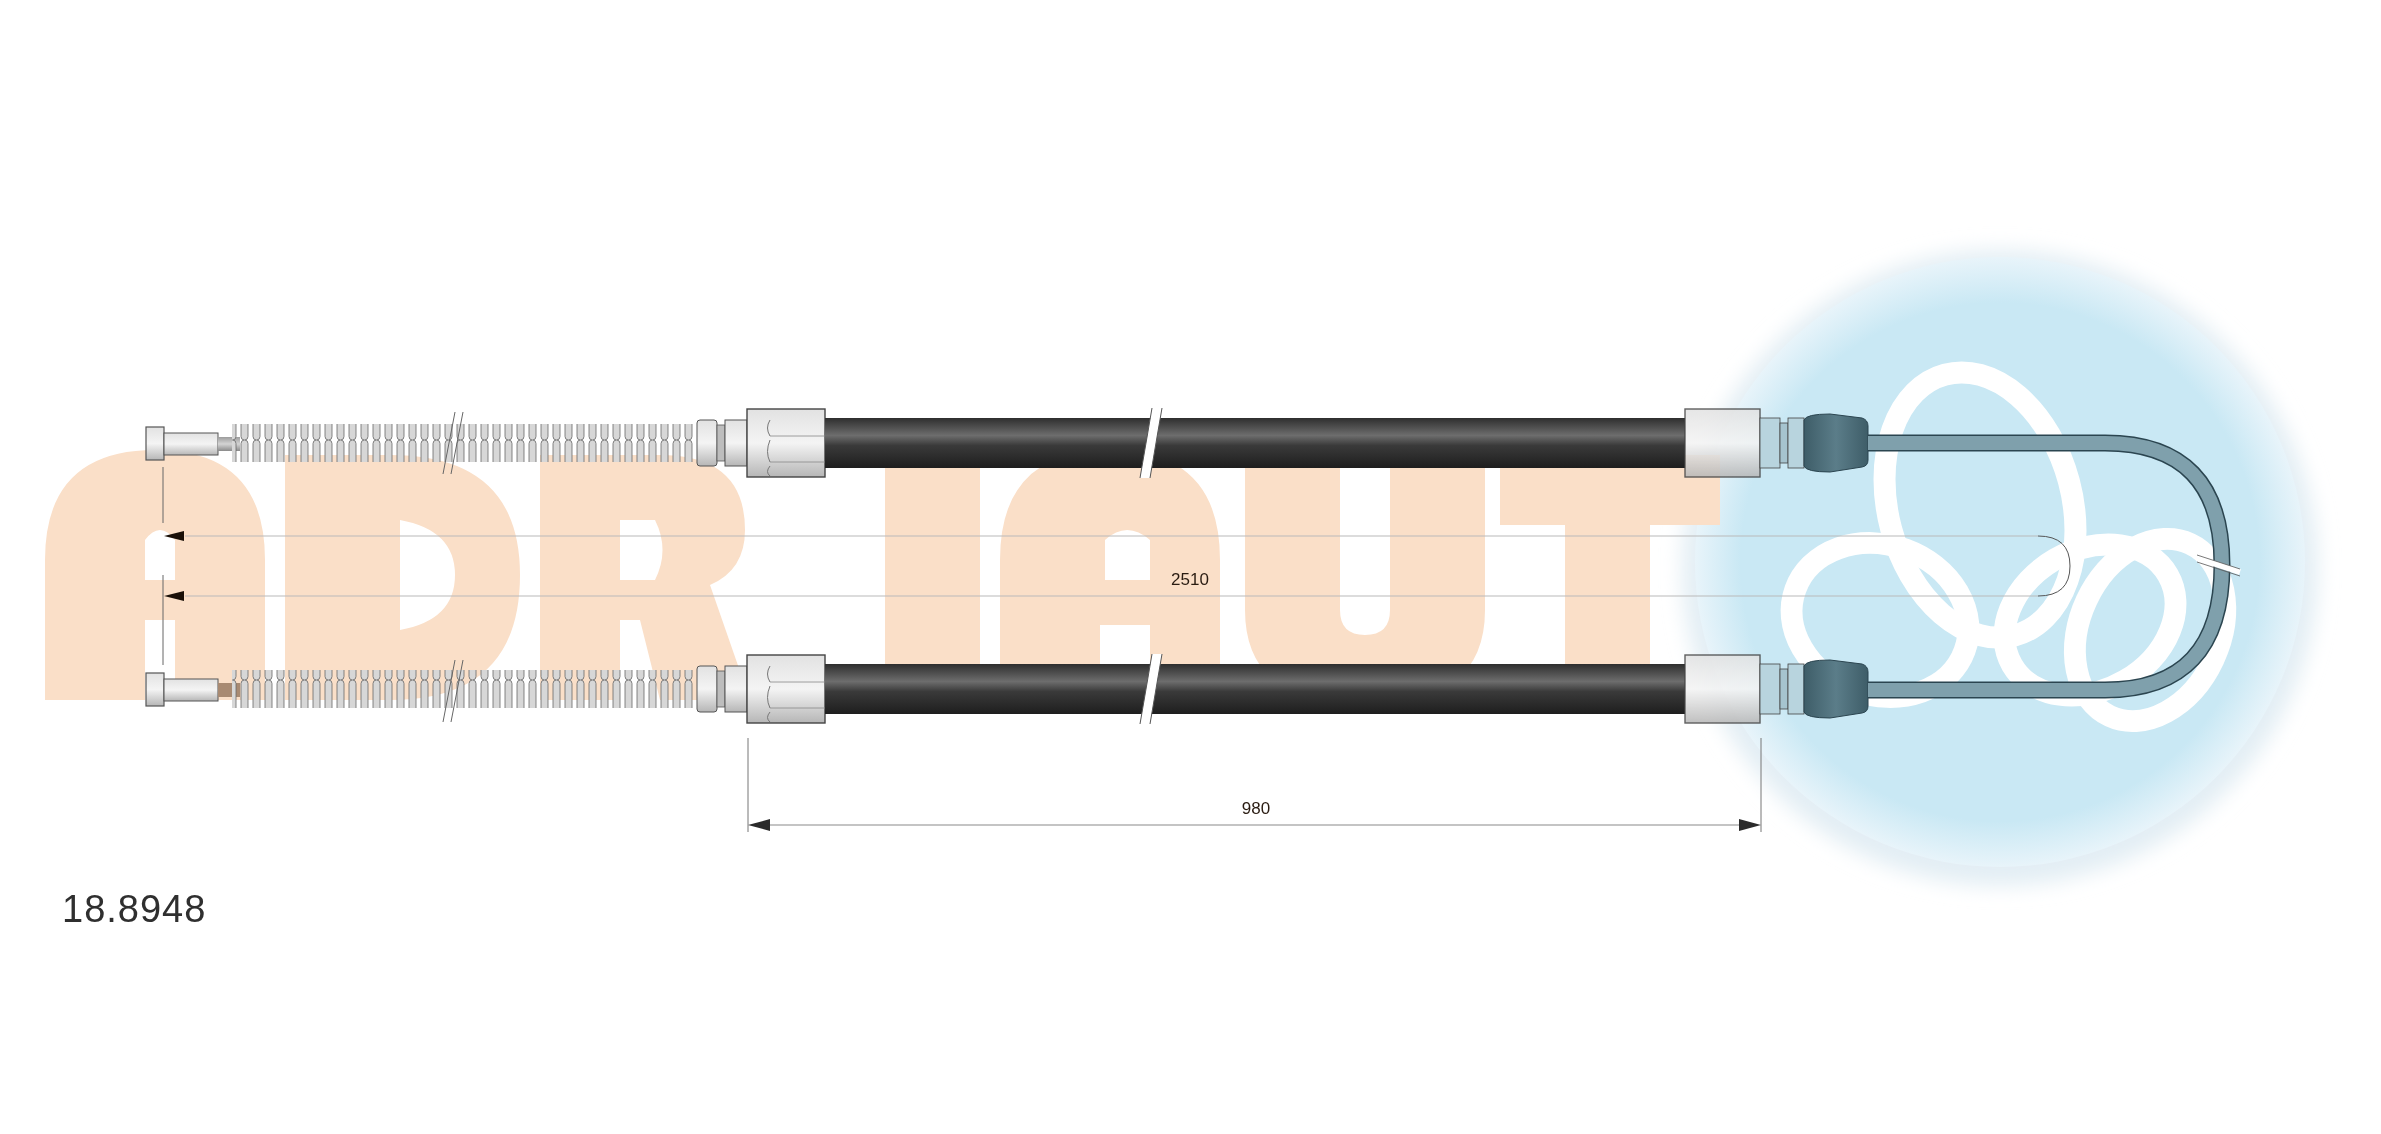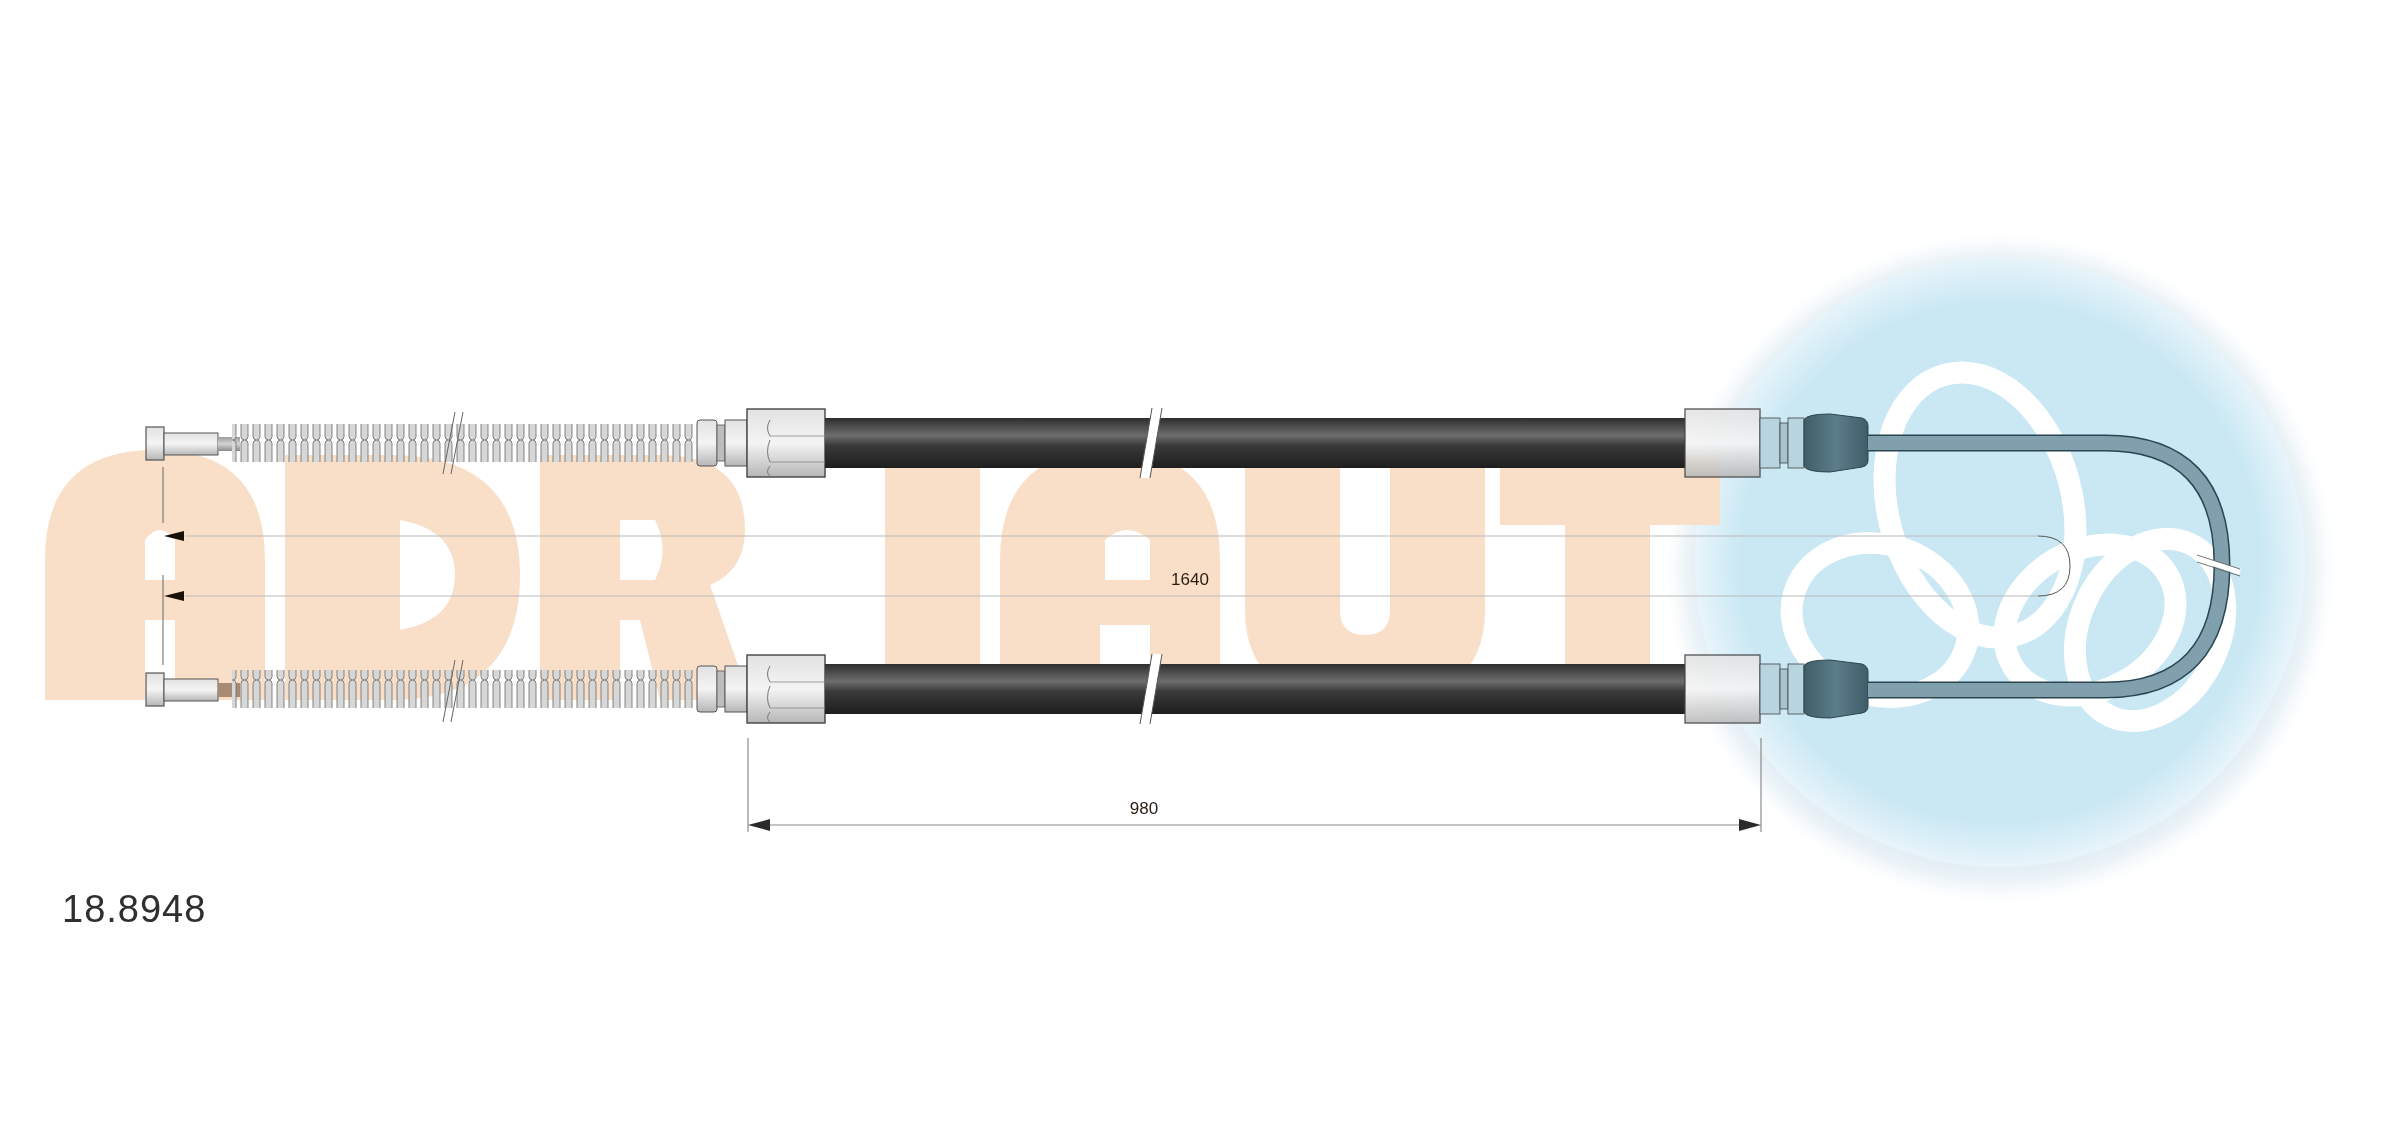--- a/index.html
+++ b/index.html
@@ -7,21 +7,21 @@
   #canvas { position: absolute; left: 0; top: 0; width: 2381px; height: 1134px; }
   .part-number {
     position: absolute; left: 62px; top: 888px;
     font-family: "Liberation Sans", sans-serif; font-size: 38px; color: #2f2f2f; letter-spacing: 1px;
   }
   .dim-label {
     position: absolute; font-family: "Liberation Sans", sans-serif; font-size: 17px; color: #2a1c12;
     transform: translateX(-50%);
   }
   .dim-total { left: 1190px; top: 570px; }
-  .dim-sheath { left: 1144px; top: 799px; }
+  .dim-sheath { left: 1256px; top: 799px; }
 </style>
 </head>
 <body>
 
 <svg id="canvas" viewBox="0 0 2381 1134" xmlns="http://www.w3.org/2000/svg">
   <defs>
     <linearGradient id="sheathGrad" x1="0" y1="0" x2="0" y2="1">
       <stop offset="0" stop-color="#2e2e2e"></stop>
       <stop offset="0.35" stop-color="#6d6d6d"></stop>
       <stop offset="0.55" stop-color="#3a3a3a"></stop>
@@ -158,15 +158,15 @@
   </g>
   <g>
     <line x1="748" y1="738" x2="748" y2="832" stroke="#777" stroke-width="1"></line>
     <line x1="1761" y1="738" x2="1761" y2="832" stroke="#777" stroke-width="1"></line>
     <line x1="770" y1="825" x2="1740" y2="825" stroke="#c4c4c4" stroke-width="2"></line>
     <polygon points="748,825 770,819 770,831" fill="#2b2b2b"></polygon>
     <polygon points="1761,825 1739,819 1739,831" fill="#2b2b2b"></polygon>
   </g>
 </svg>
 
-<div class="dim-label dim-total">1640</div>
+<div class="dim-label dim-total">2510</div>
 <div class="dim-label dim-sheath">980</div>
 <div class="part-number">18.8948</div>
 
 </body></html>

